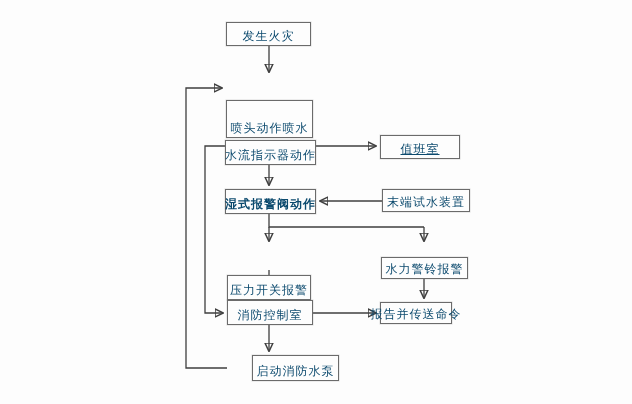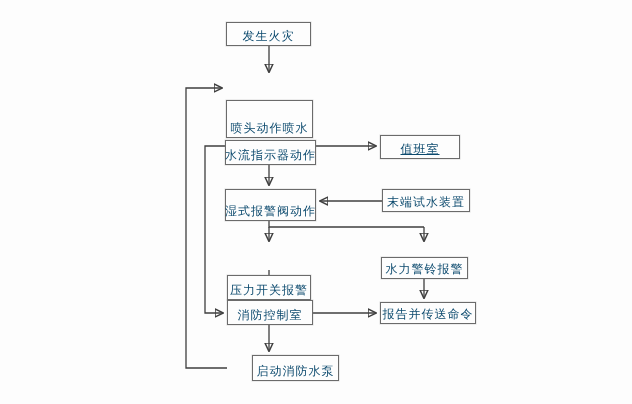--- a/index.html
+++ b/index.html
@@ -38,29 +38,29 @@
     justify-content: center;
     font-size: 12px;
     letter-spacing: 1px;
     white-space: nowrap;
     box-shadow: 0 0 0 0.5px rgba(120,120,120,0.25);
   }
   
   .n-fire            { left: 226px; top: 22px;  width: 85px; height: 24px; }
   .n-sprinkler       { left: 226px; top: 76px;  width: 87px; height: 38px; margin-top: 24px; }
   .n-flow-indicator  { left: 225px; top: 133px; width: 91px; height: 25px; margin-top: 7px; }
-  .n-wet-valve       { left: 225px; top: 189px; width: 91px; height: 32px; }
+  .n-wet-valve       { left: 225px; top: 189px; width: 91px; height: 25px; font-weight: bold; }
   .n-pressure-switch { left: 227px; top: 245px; width: 84px; height: 25px; margin-top: 30px; }
   .n-control-room    { left: 227px; top: 300px; width: 86px; height: 25px; }
   .n-fire-pump       { left: 227px; top: 355px; width: 87px; height: 26px; margin-left: 25px; }
   
   .n-duty-room       { left: 380px; top: 135px; width: 80px; height: 24px; text-decoration: underline; }
   .n-end-test        { left: 382px; top: 189px; width: 88px; height: 23px; }
   .n-hydraulic-bell  { left: 381px; top: 257px; width: 87px; height: 22px; font-family: Liberation Serif, serif; }
-  .n-report-command  { left: 380px; top: 302px; width: 96px; height: 22px; }
+  .n-report-command  { left: 380px; top: 302px; width: 72px; height: 22px; }
 </style>
 </head>
 <body>
 
 <div class="stage">
 
   <svg class="wires" viewBox="0 0 632 404" xmlns="http://www.w3.org/2000/svg">
     <defs>
       <marker id="arrow" viewBox="0 0 8 8" refX="7" refY="4" markerWidth="7" markerHeight="7" orient="auto-start-reverse">
         <path d="M0,0.5 L7.5,4 L0,7.5 Z" fill="#3f3f3f" stroke="none"></path>

